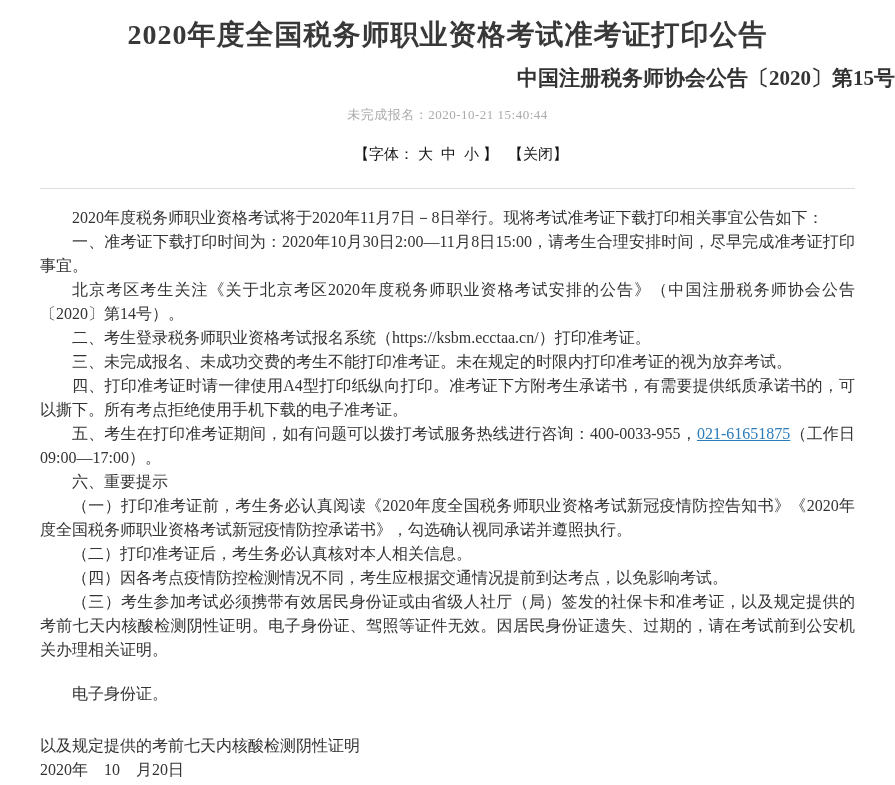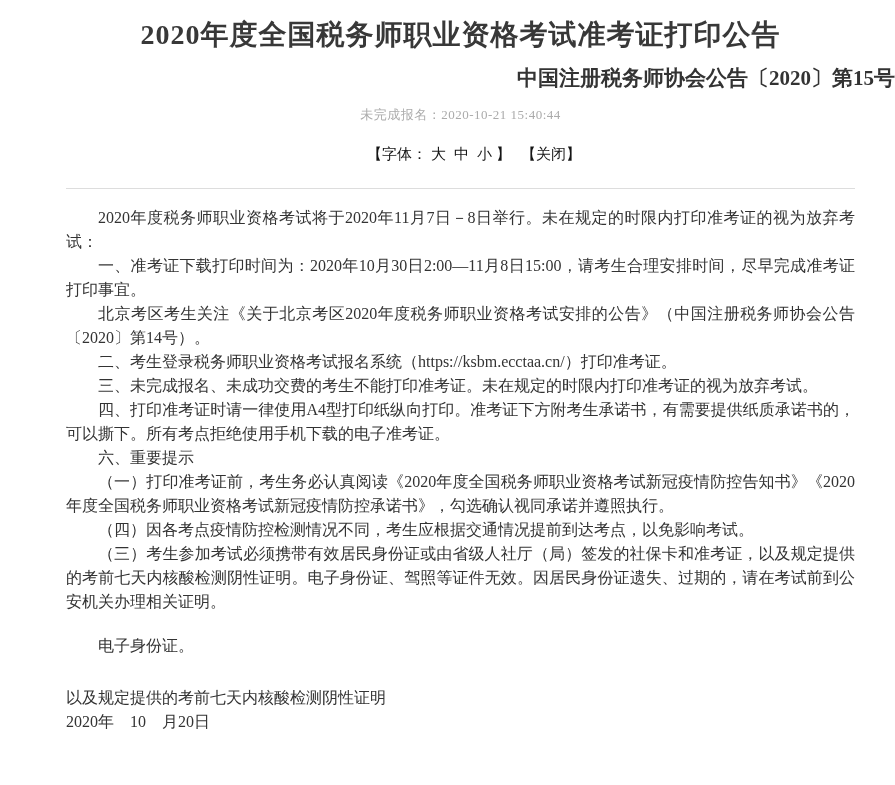--- a/index.html
+++ b/index.html
@@ -1,20 +1,19 @@
 <!DOCTYPE html>
 <html><head>
 <meta charset="utf-8">
 <style>
   html, body { margin: 0; padding: 0; background: #ffffff; }
   .page {
     width: 895px; height: 785px; background: #fff; box-sizing: border-box;
     padding-top: 16px; overflow: hidden;
     font-family: "Liberation Serif", "DejaVu Serif", serif;
-    padding-left: 26px;
   }
   .title {
     text-align: center; font-size: 28px; font-weight: bold; color: #383838;
     margin: 0 60px 10px; line-height: 38px; letter-spacing: 1px;
   }
   .subtitle {
     text-align: right; font-size: 21px; font-weight: bold; color: #333;
     margin: 0 0 14px; line-height: 28px;
   }
   .pub-date {
@@ -44,28 +43,30 @@
 
   <h2 class="subtitle">中国注册税务师协会公告〔2020〕第15号</h2>
 
   <div class="pub-date"><span>未完成报名：</span><span>2020-10-21 15:40:44</span></div>
 
   <div class="font-controls"><span>【字体：</span><a>大</a><a>中</a><a>小</a><span>】</span><a class="close-btn">【关闭】</a></div>
 
   <hr class="divider">
 
   <div class="content">
-    <p>2020年度税务师职业资格考试将于2020年11月7日－8日举行。未在规定的时限内打印准考证的视为放弃考试：</p>
+    <p>2020年度税务师职业资格考试将于2020年11月7日－8日举行。现将考试准考证下载打印相关事宜公告如下：</p>
     <p>一、准考证下载打印时间为：2020年10月30日2:00—11月8日15:00，请考生合理安排时间，尽早完成准考证打印事宜。</p>
     <p>北京考区考生关注《关于北京考区2020年度税务师职业资格考试安排的公告》（中国注册税务师协会公告〔2020〕第14号）。</p>
     <p>二、考生登录税务师职业资格考试报名系统（https://ksbm.ecctaa.cn/）打印准考证。</p>
     <p>三、未完成报名、未成功交费的考生不能打印准考证。未在规定的时限内打印准考证的视为放弃考试。</p>
     <p>四、打印准考证时请一律使用A4型打印纸纵向打印。准考证下方附考生承诺书，有需要提供纸质承诺书的，可以撕下。所有考点拒绝使用手机下载的电子准考证。</p>
+    <p><span>五、考生在打印准考证期间，如有问题可以拨打考试服务热线进行咨询：400-0033-955，</span><a class="phone-link">021-61651875</a><span>（工作日09:00—17:00）。</span></p>
     <p>六、重要提示</p>
     <p>（一）打印准考证前，考生务必认真阅读《2020年度全国税务师职业资格考试新冠疫情防控告知书》《2020年度全国税务师职业资格考试新冠疫情防控承诺书》，勾选确认视同承诺并遵照执行。</p>
+    <p>（二）打印准考证后，考生务必认真核对本人相关信息。</p>
     <p>（四）因各考点疫情防控检测情况不同，考生应根据交通情况提前到达考点，以免影响考试。</p>
     <p>（三）考生参加考试必须携带有效居民身份证或由省级人社厅（局）签发的社保卡和准考证，以及规定提供的考前七天内核酸检测阴性证明。电子身份证、驾照等证件无效。因居民身份证遗失、过期的，请在考试前到公安机关办理相关证明。</p>
 
     <p class="closing">电子身份证。</p>
 
     <p class="signature">以及规定提供的考前七天内核酸检测阴性证明</p>
     <p class="sig-date">2020年　10　月20日</p>
   </div>
 
 </div>

